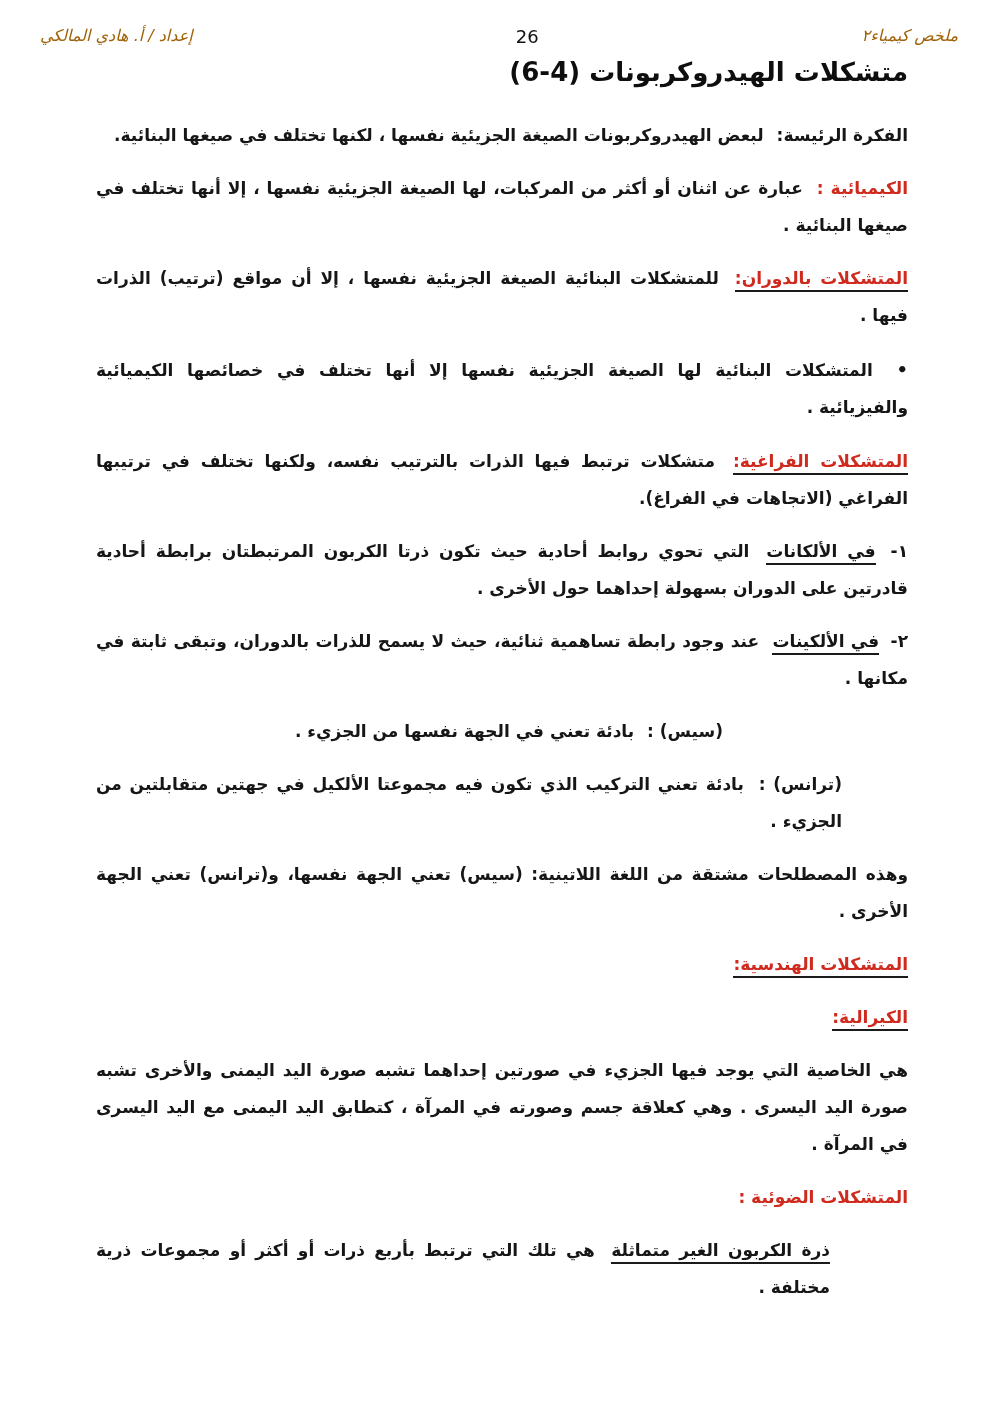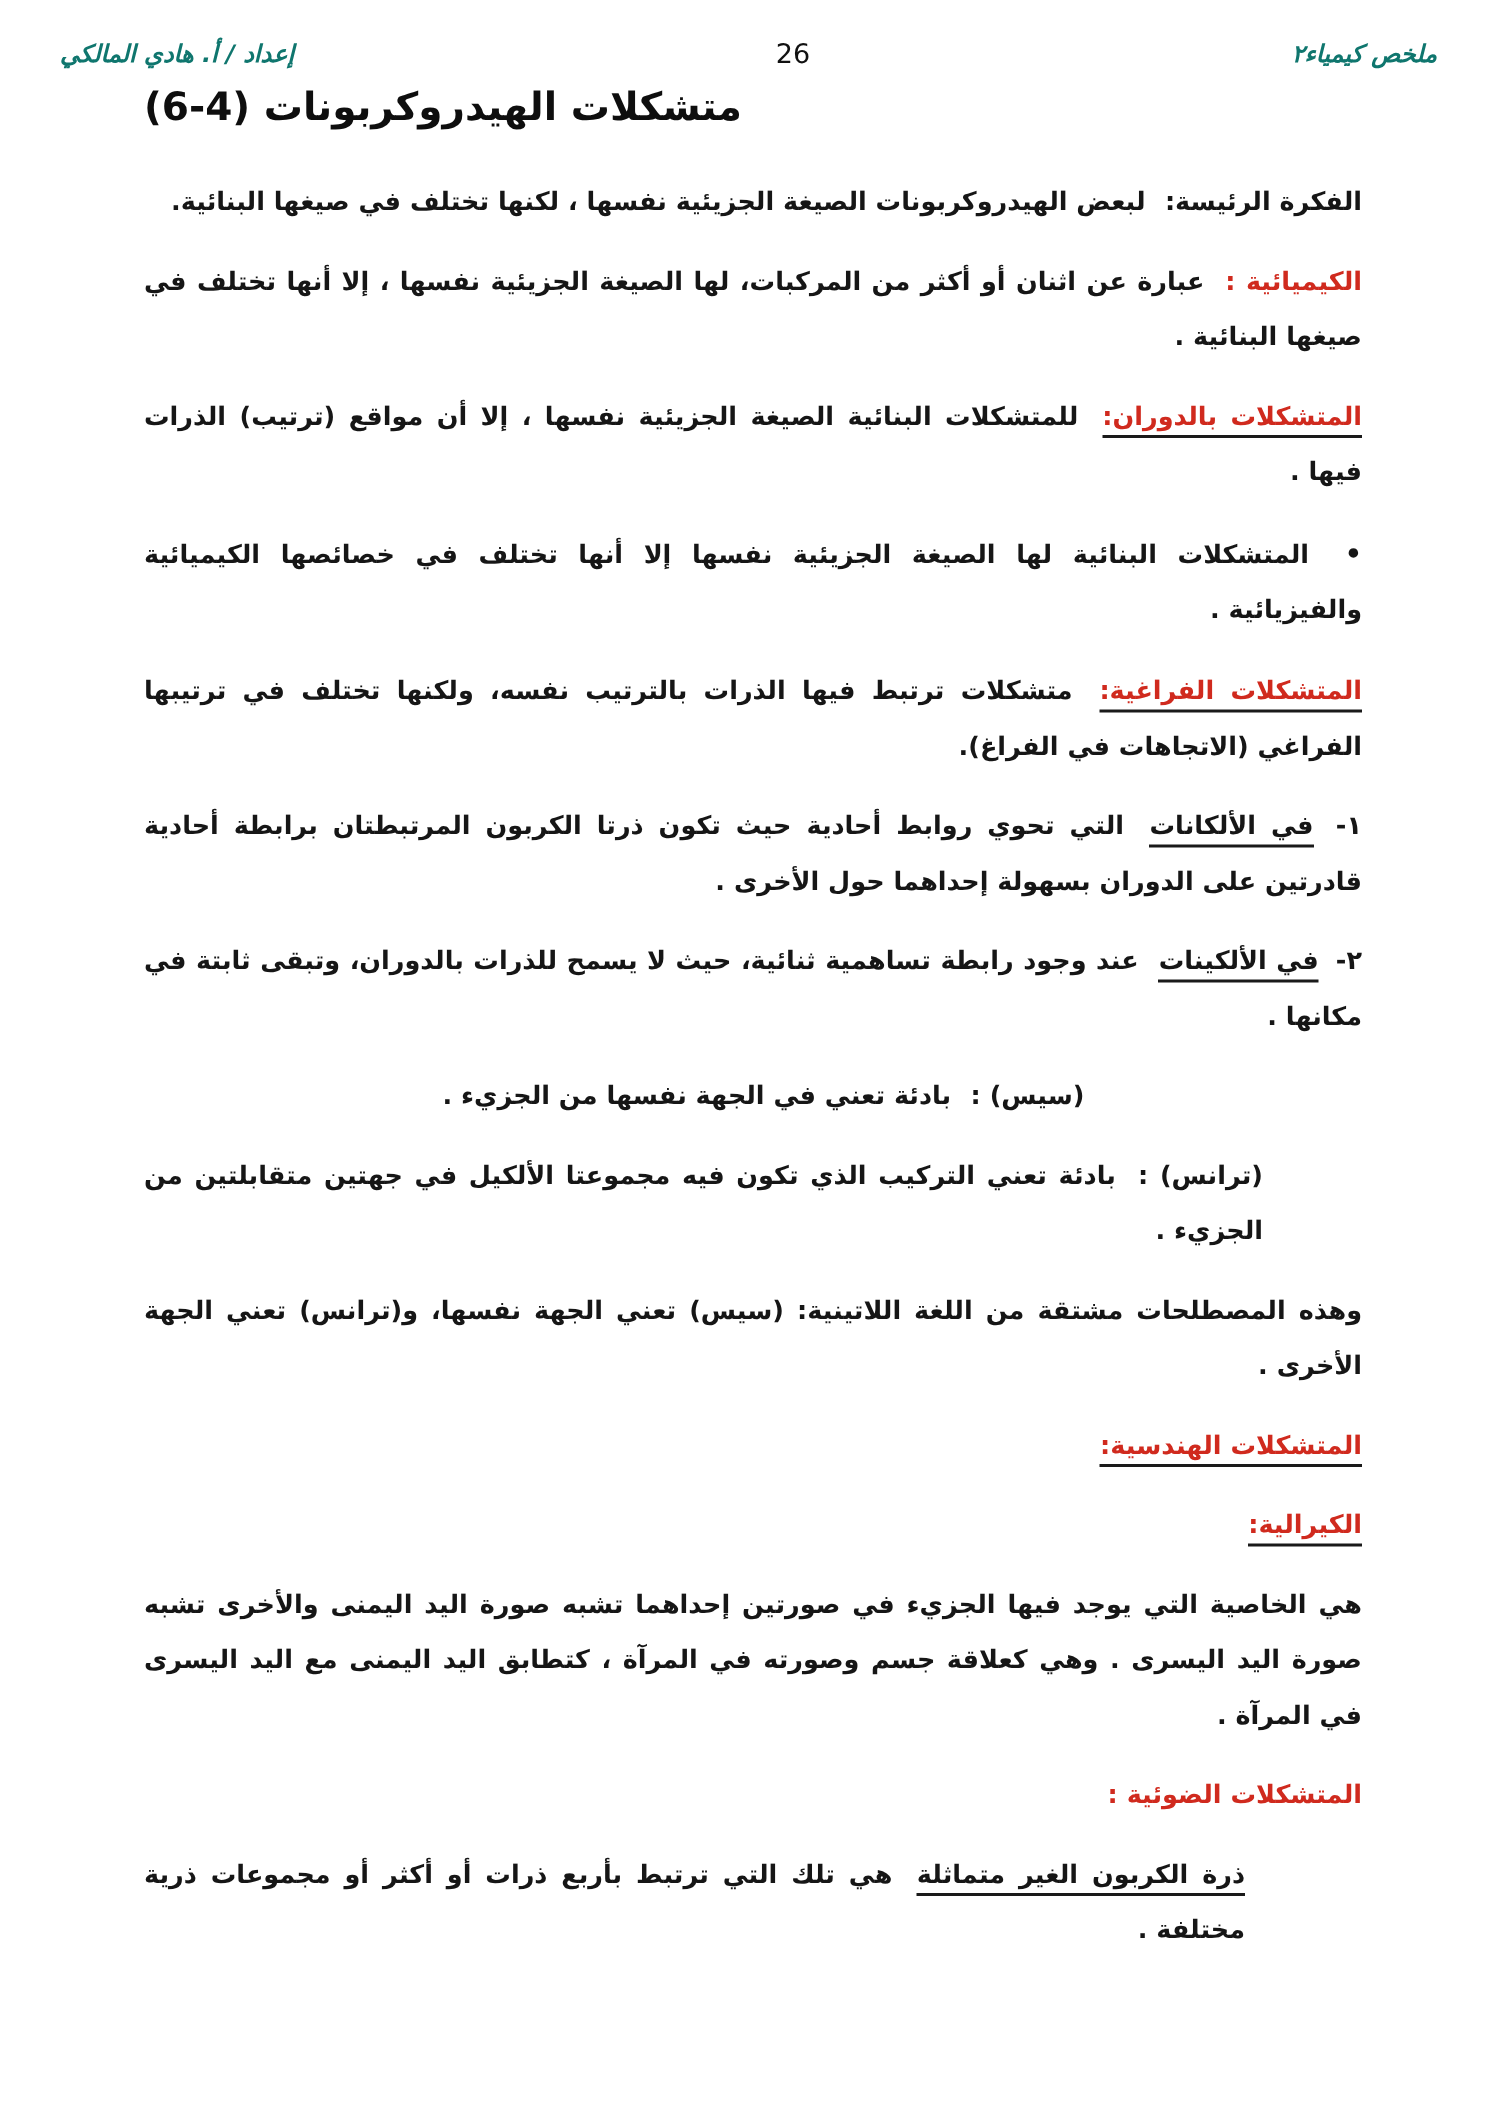--- a/index.html
+++ b/index.html
@@ -12,24 +12,24 @@
     background:#ffffff;
     direction:rtl;
     font-family:"DejaVu Sans","Liberation Sans",sans-serif;
     color:#161616;
     overflow:hidden;
   }
   .hdr {
     display:flex; justify-content:space-between; align-items:flex-start;
     margin:0 -50px 2px -56px;
   }
-  .hdr-note { font-size:16px; font-weight:700; font-style:italic; color:#0f766e; white-space:nowrap; }
+  .hdr-note { font-size:16px; font-weight:400; font-style:italic; color:#a16207; white-space:nowrap; }
   .hdr-num  { font-size:18px; font-weight:400; color:#111; }
   .title {
-    text-align:left;
+    text-align:right;
     font-size:26px; font-weight:700; color:#0e0e0e;
     margin:10px 0 30px 0;
   }
   p {
     margin:0 0 16px 0;
     font-size:17px; font-weight:700;
     line-height:2.18;
     text-align:justify;
     text-align-last:right;
     color:#161616;

